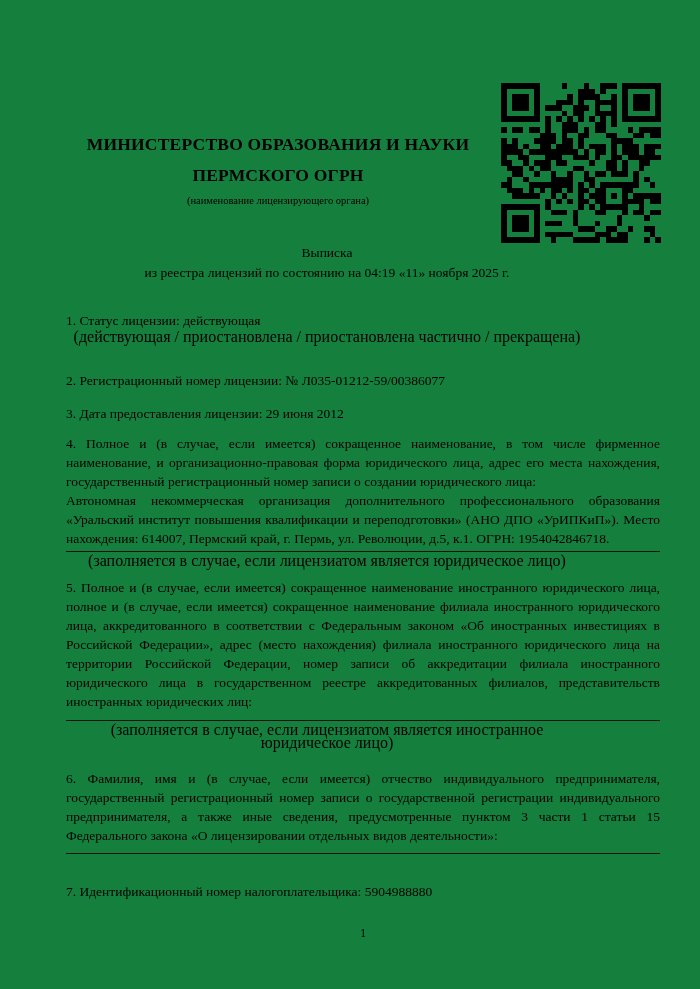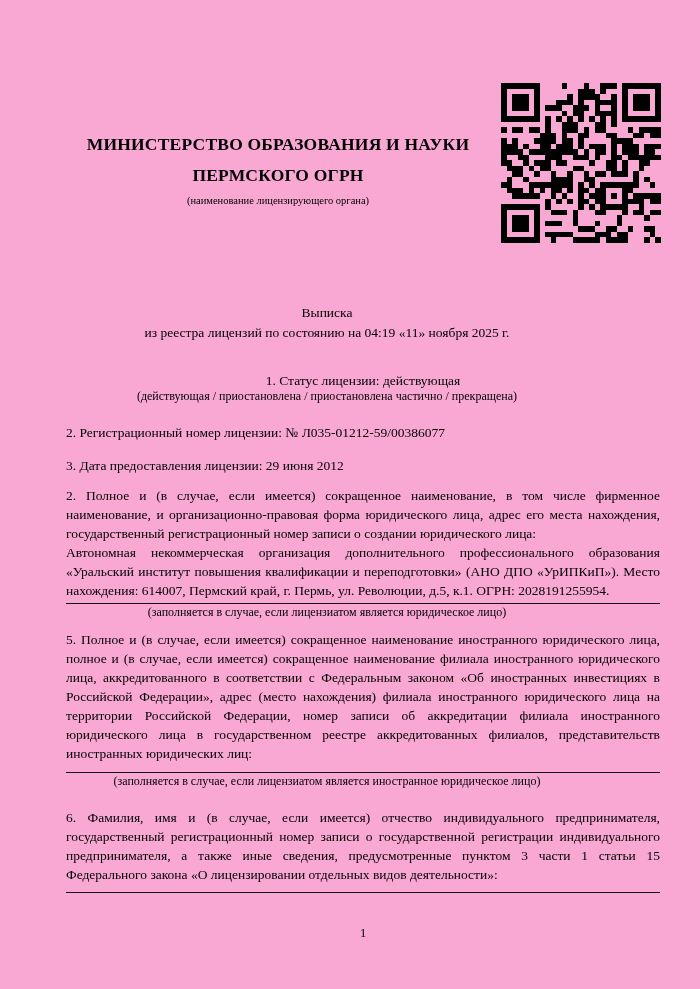--- a/index.html
+++ b/index.html
@@ -3,21 +3,21 @@
 <meta charset="utf-8">
 <style>
   html, body {
     margin: 0; padding: 0;
     background: #ffffff;
   }
   .page {
     position: relative;
     width: 700px;
     height: 989px;
-    background: #f9a8d4;
+    background: #15803d;
     color: #000000;
     font-family: "Liberation Serif", "DejaVu Serif", serif;
     overflow: hidden;
   }
   .content {
     position: relative;
     margin-left: 66px;
     width: 594px;
   }
   
@@ -46,46 +46,45 @@
   }
   .qr-box {
     position: absolute;
     left: 434px; top: 83px;
     width: 162px; height: 160px;
   }
   .qr-box svg { display: block; width: 162px; height: 160px; }
 
   
   .doc-title {
-    margin-top: 60px;
     width: 522px;
     text-align: center;
     font-size: 13.5px;
     line-height: 20px;
   }
 
   
   .item {
     font-size: 13.5px;
     line-height: 19px;
   }
   .just { text-align: justify; }
   .caption {
     width: 522px;
     text-align: center;
-    font-size: 12px;
+    font-size: 16px;
     line-height: 13px;
   }
   .rule {
     width: 594px;
     border-top: 1.6px solid #141414;
     height: 0;
   }
-  .mt-item1 { margin-top: 28px; text-align: center; }
-  .mt-item2 { margin-top: 20px; }
+  .mt-item1 { margin-top: 28px; }
+  .mt-item2 { margin-top: 28px; }
   .mt-item3 { margin-top: 14px; }
   .mt-item4 { margin-top: 11px; }
   .mt-rule4 { margin-top: 3px; }
   .mt-cap   { margin-top: 2px; }
   .mt-item5 { margin-top: 11px; }
   .mt-rule5 { margin-top: 9px; }
   .mt-item6 { margin-top: 20px; }
   .mt-rule6 { margin-top: 8px; }
   .mt-item7 { margin-top: 28px; }
 
@@ -546,28 +545,29 @@
       <div>из реестра лицензий по состоянию на 04:19 «11» ноября 2025 г.</div>
     </div>
 
     <div class="item mt-item1">1. Статус лицензии: действующая</div>
     <div class="caption">(действующая / приостановлена / приостановлена частично / прекращена)</div>
 
     <div class="item mt-item2">2. Регистрационный номер лицензии: № Л035-01212-59/00386077</div>
 
     <div class="item mt-item3">3. Дата предоставления лицензии: 29 июня 2012</div>
 
-    <div class="item just mt-item4">2. Полное и (в случае, если имеется) сокращенное наименование, в том числе фирменное наименование, и организационно-правовая форма юридического лица, адрес его места нахождения, государственный регистрационный номер записи о создании юридического лица:</div>
-    <div class="item just">Автономная некоммерческая организация дополнительного профессионального образования «Уральский институт повышения квалификации и переподготовки» (АНО ДПО «УрИПКиП»). Место нахождения: 614007, Пермский край, г. Пермь, ул. Революции, д.5, к.1. ОГРН: 2028191255954.</div>
+    <div class="item just mt-item4">4. Полное и (в случае, если имеется) сокращенное наименование, в том числе фирменное наименование, и организационно-правовая форма юридического лица, адрес его места нахождения, государственный регистрационный номер записи о создании юридического лица:</div>
+    <div class="item just">Автономная некоммерческая организация дополнительного профессионального образования «Уральский институт повышения квалификации и переподготовки» (АНО ДПО «УрИПКиП»). Место нахождения: 614007, Пермский край, г. Пермь, ул. Революции, д.5, к.1. ОГРН: 1954042846718.</div>
     <div class="rule mt-rule4"></div>
     <div class="caption mt-cap">(заполняется в случае, если лицензиатом является юридическое лицо)</div>
 
     <div class="item just mt-item5">5. Полное и (в случае, если имеется) сокращенное наименование иностранного юридического лица, полное и (в случае, если имеется) сокращенное наименование филиала иностранного юридического лица, аккредитованного в соответствии с Федеральным законом «Об иностранных инвестициях в Российской Федерации», адрес (место нахождения) филиала иностранного юридического лица на территории Российской Федерации, номер записи об аккредитации филиала иностранного юридического лица в государственном реестре аккредитованных филиалов, представительств иностранных юридических лиц:</div>
     <div class="rule mt-rule5"></div>
     <div class="caption mt-cap">(заполняется в случае, если лицензиатом является иностранное юридическое лицо)</div>
 
     <div class="item just mt-item6">6. Фамилия, имя и (в случае, если имеется) отчество индивидуального предпринимателя, государственный регистрационный номер записи о государственной регистрации индивидуального предпринимателя, а также иные сведения, предусмотренные пунктом 3 части 1 статьи 15 Федерального закона «О лицензировании отдельных видов деятельности»:</div>
     <div class="rule mt-rule6"></div>
 
+    <div class="item mt-item7">7. Идентификационный номер налогоплательщика: 5904988880</div>
   </div>
 
   <div class="page-number">1</div>
 </div>
 
 </body></html>

